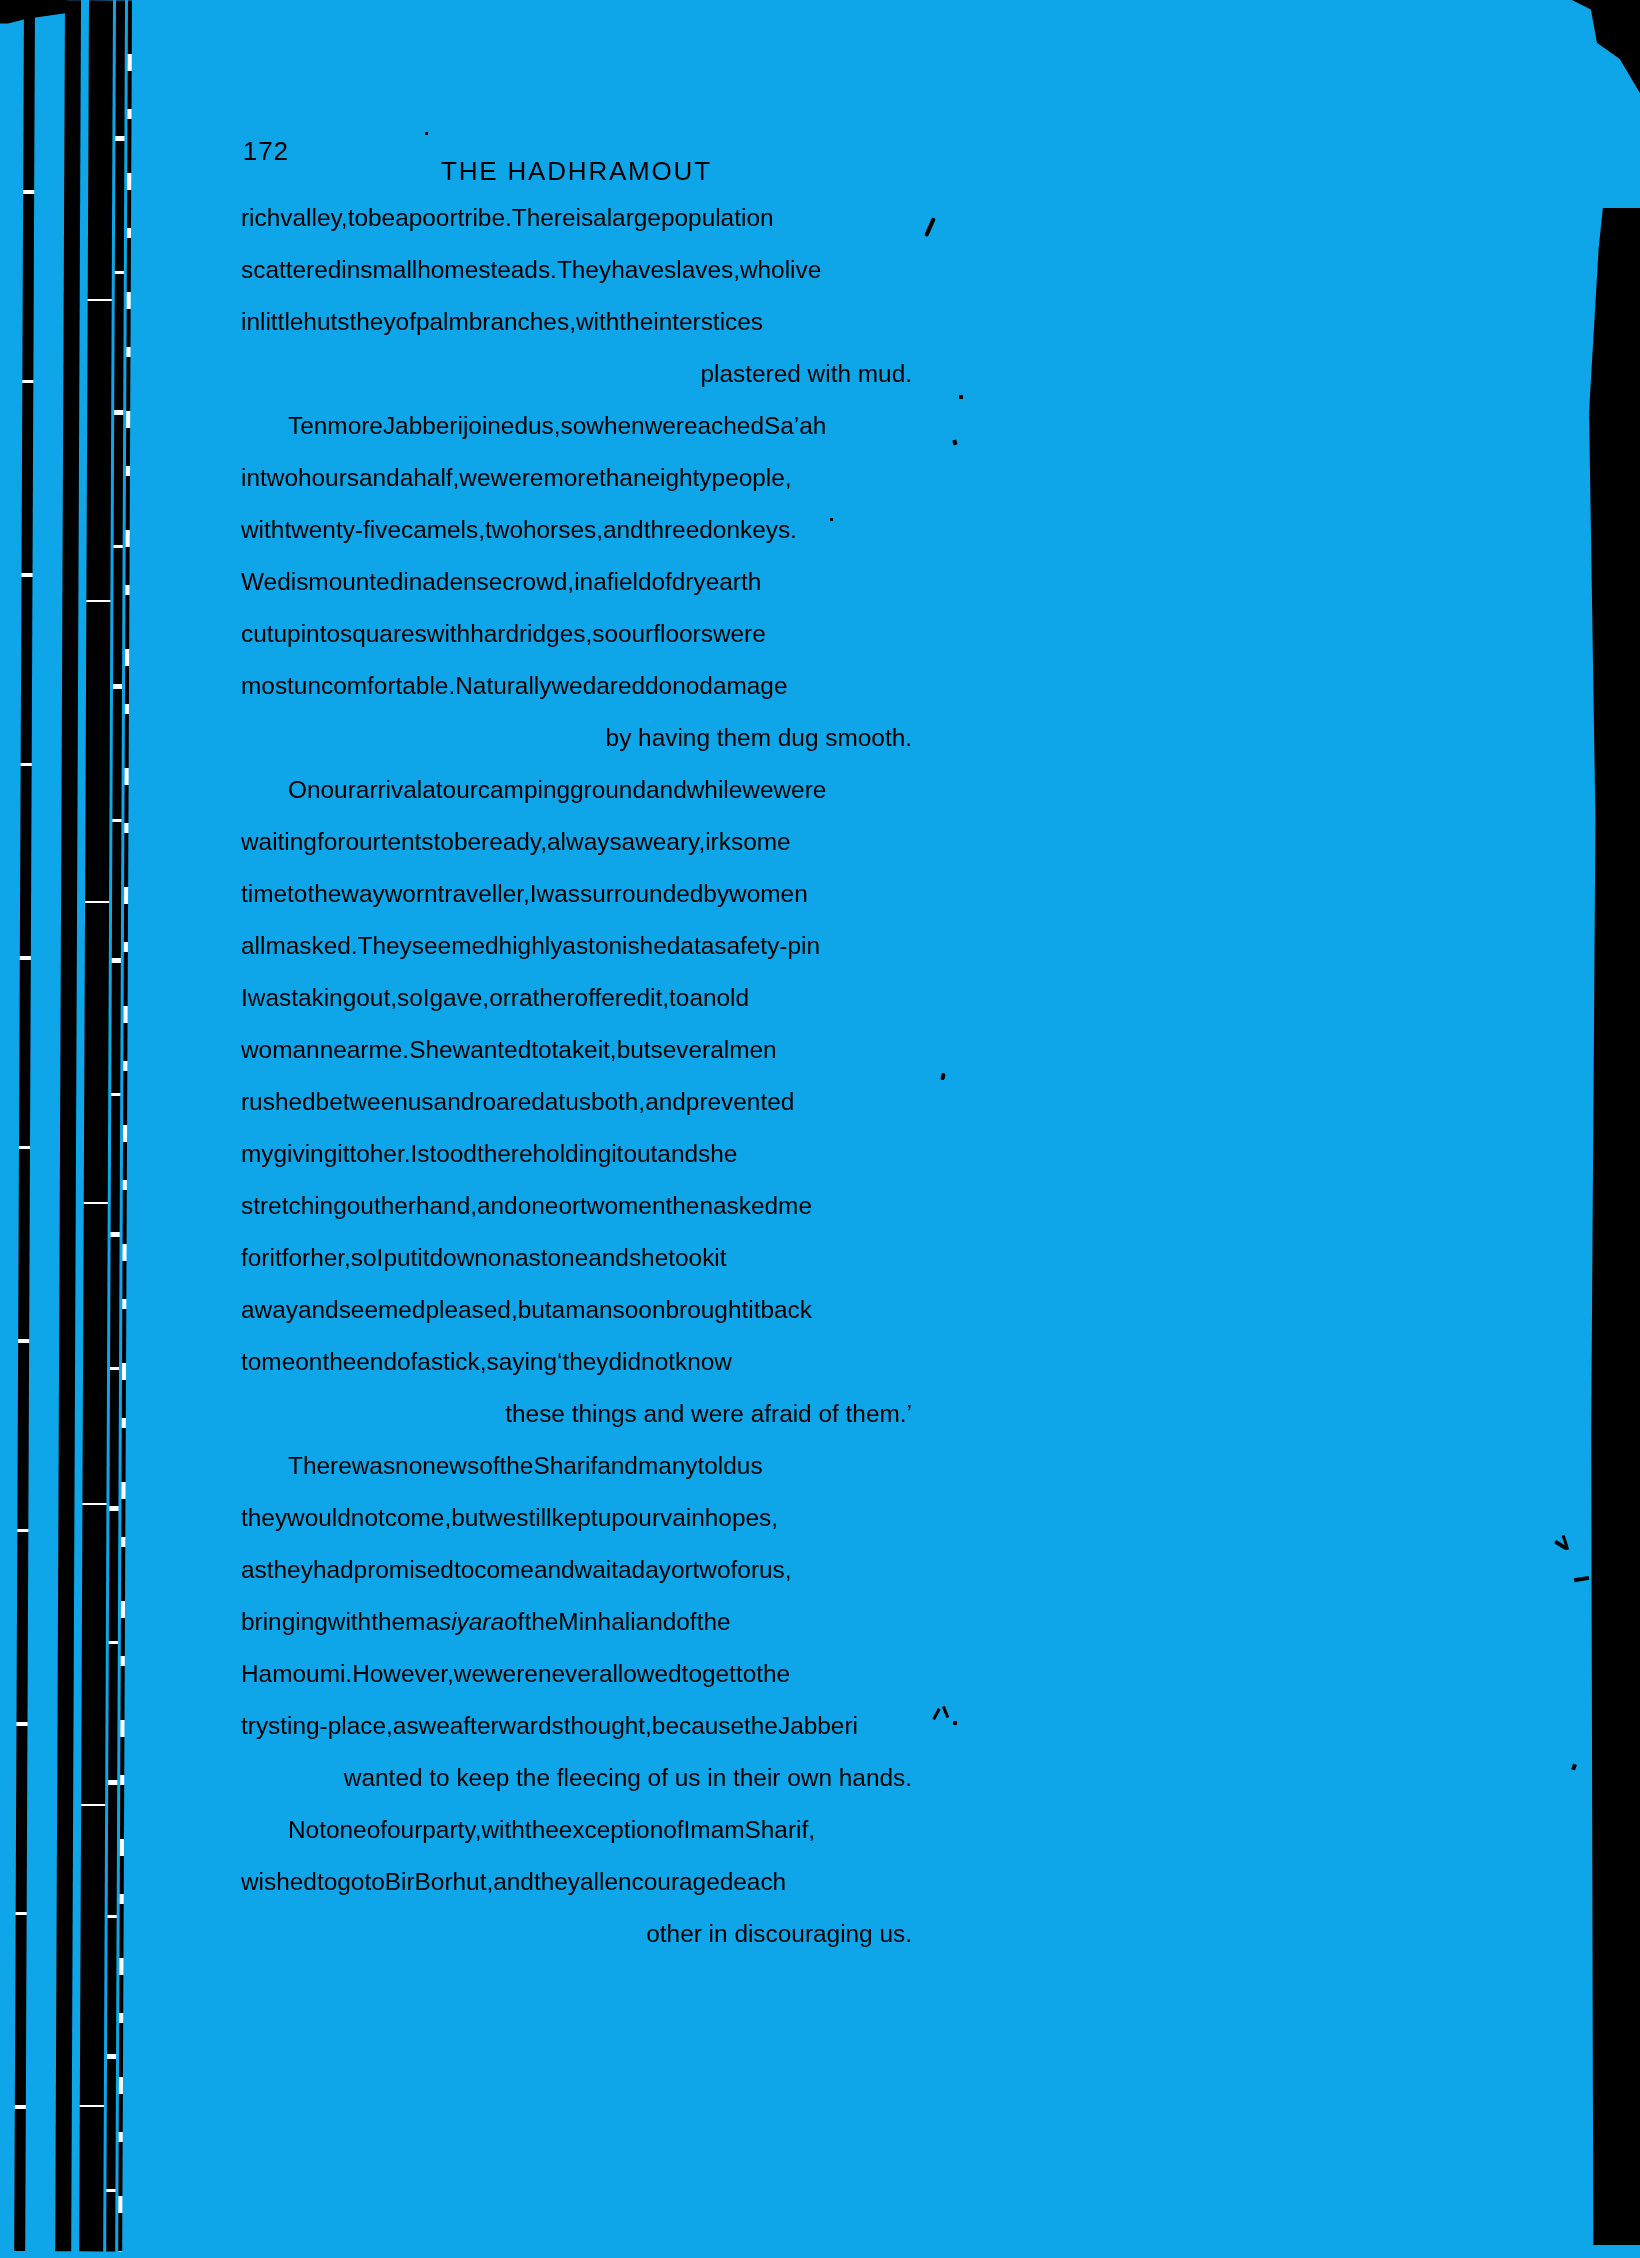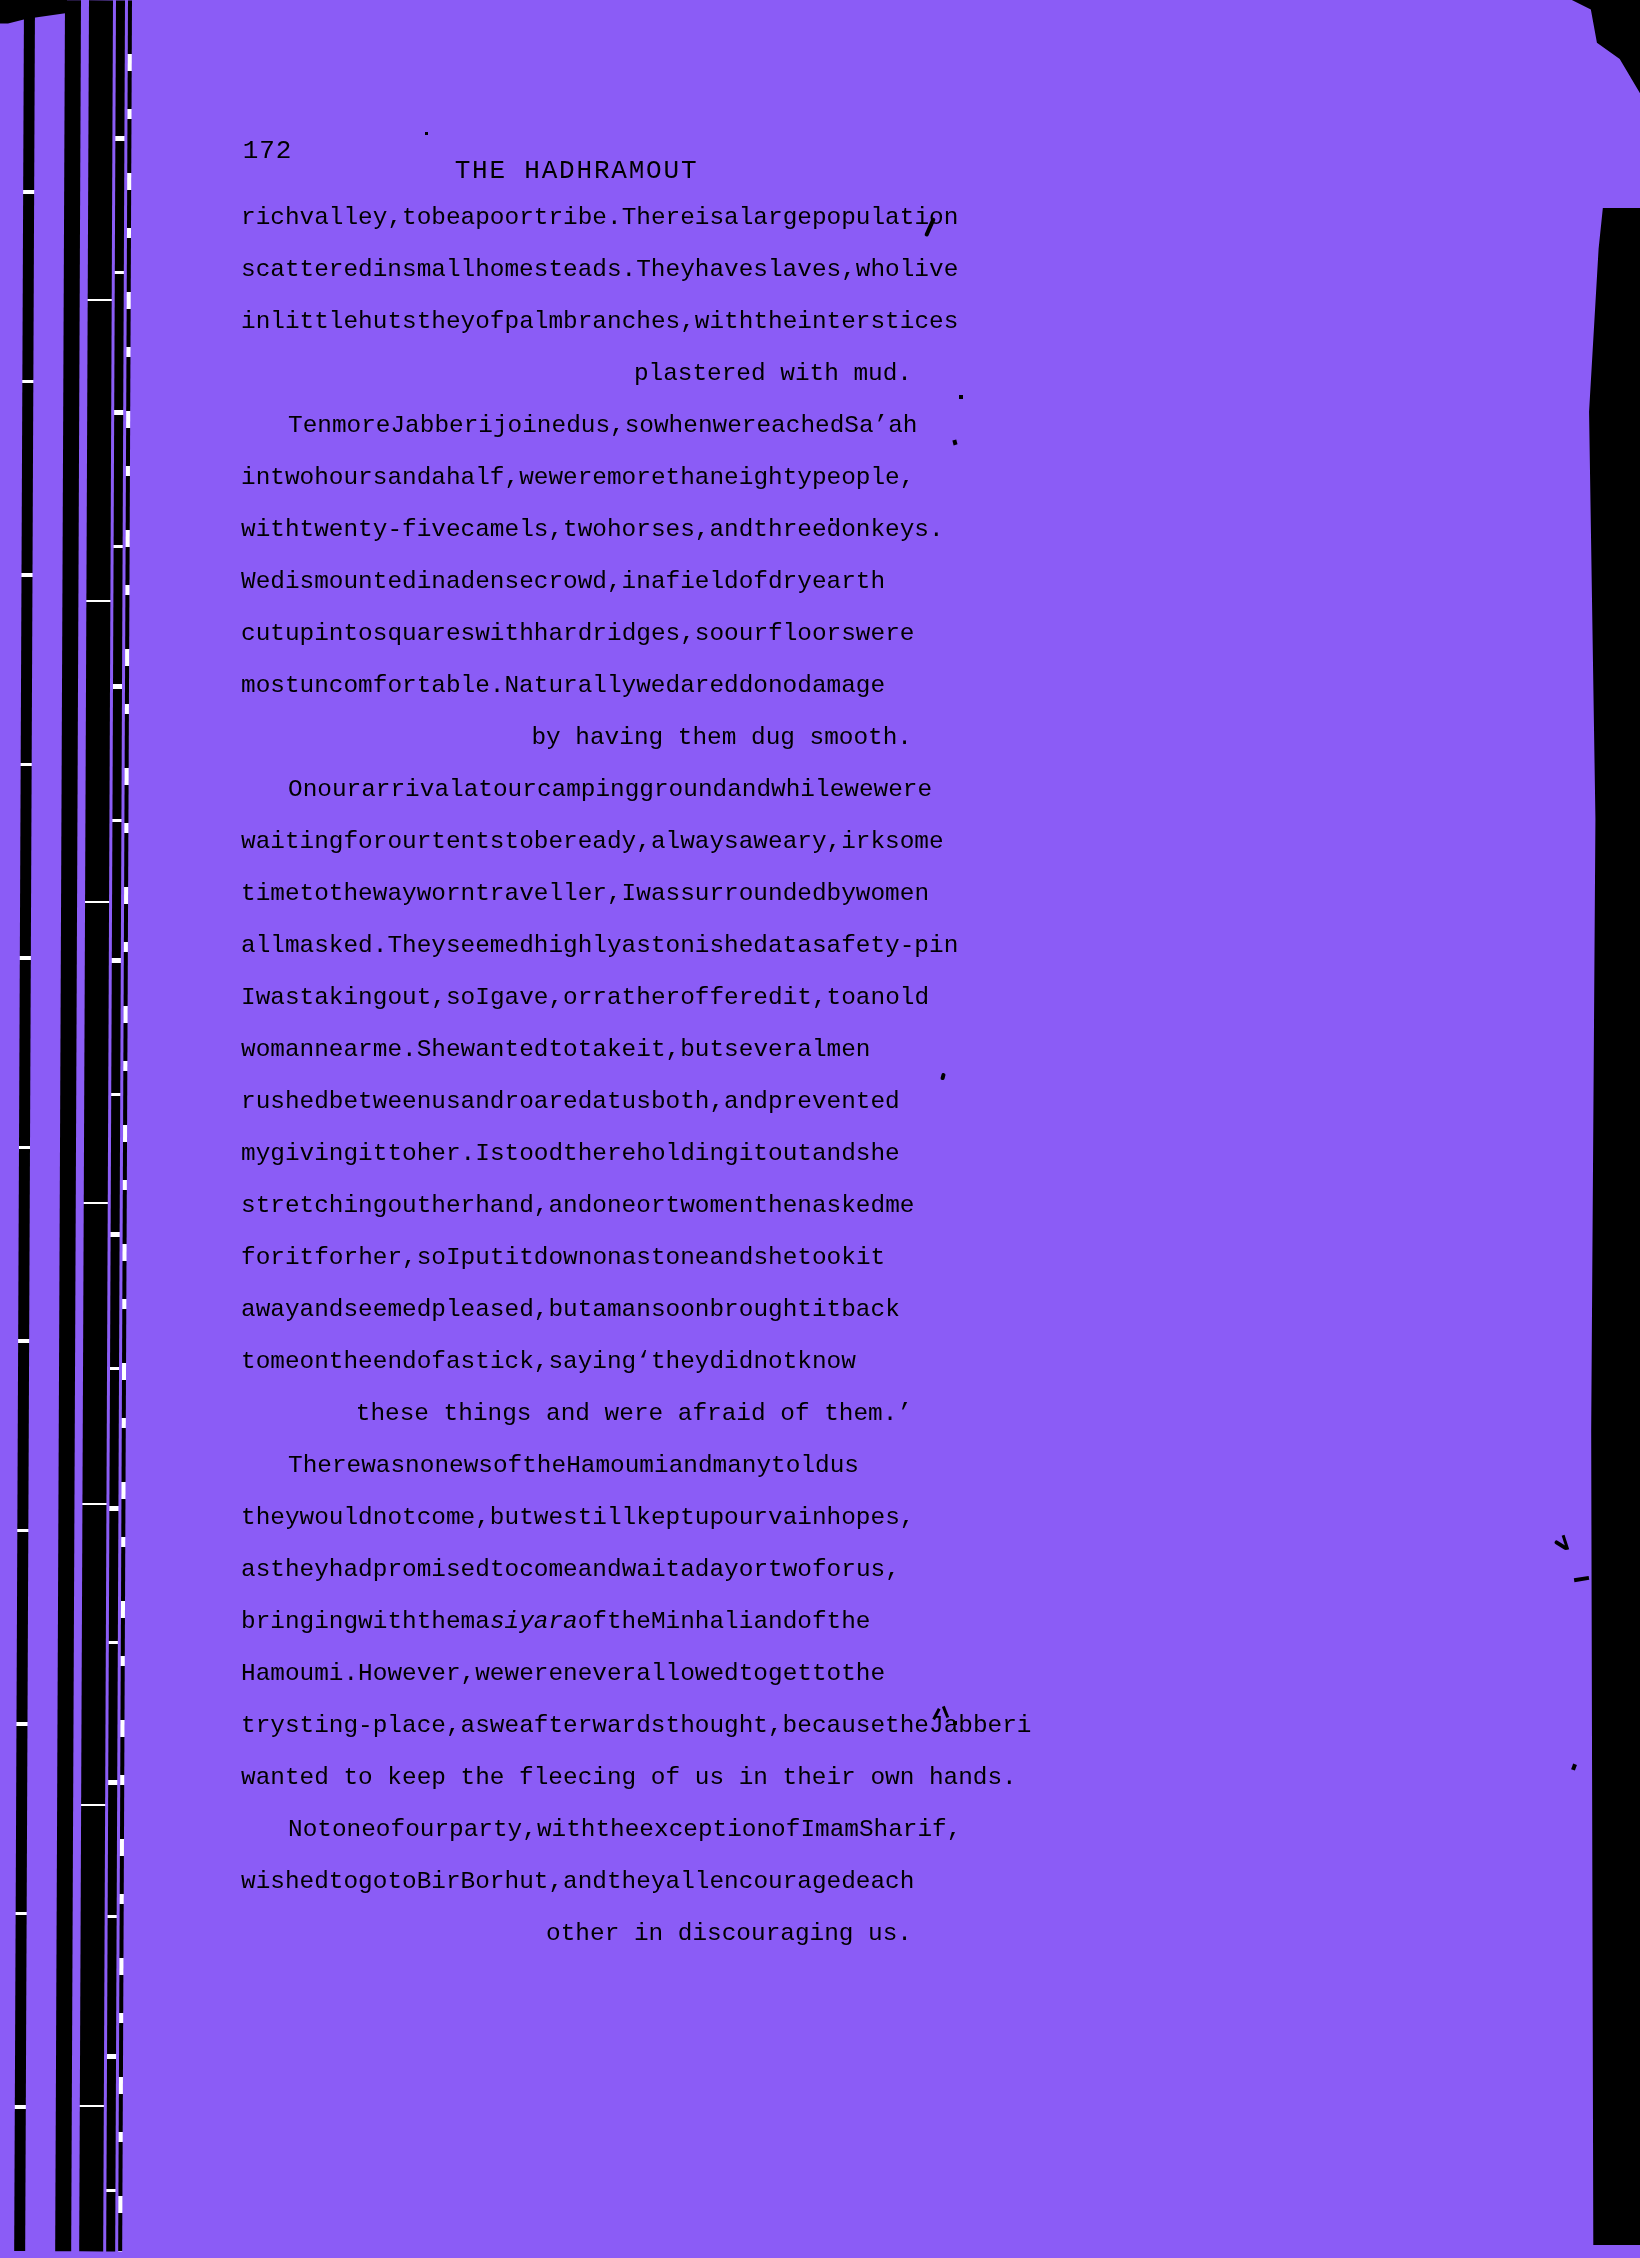--- a/index.html
+++ b/index.html
@@ -1,21 +1,21 @@
 <!DOCTYPE html>
 <html style="font-size:14.5px"><head>
 <meta charset="utf-8">
 <style>
   html,body{margin:0;padding:0;background:#ffffff;}
   .page{
     position:relative;
     width:1641px;height:2259px;
-    background:#8b5cf6;
+    background:#0ea5e9;
     overflow:hidden;
-    font-family:Liberation Mono, monospace;
+    font-family:Liberation Sans, sans-serif;
     color:#000;
   }
   
   .gutter{
     position:absolute;left:0;top:0;width:154px;height:2251px;
     transform:rotate(0.25deg);transform-origin:18px 0;
   }
   .stripe{position:absolute;top:0;bottom:0;background:#000;}
   .s1{left:23.5px;width:11.8px;
       background:repeating-linear-gradient(180deg,#000 0 190px,#fff 190px 194px,#000 194px 380px,#fff 380px 383px);}
@@ -378,21 +378,21 @@
           <div class="line last">these things and were afraid of them.’</div>
         </div>
         <div>
           <div class="line jline indent">
             <span>There</span>
             <span>was</span>
             <span>no</span>
             <span>news</span>
             <span>of</span>
             <span>the</span>
-            <span>Hamoumi</span>
+            <span>Sharif</span>
             <span>and</span>
             <span>many</span>
             <span>told</span>
             <span>us</span>
           </div>
           <div class="line jline">
             <span>they</span>
             <span>would</span>
             <span>not</span>
             <span>come,</span>

